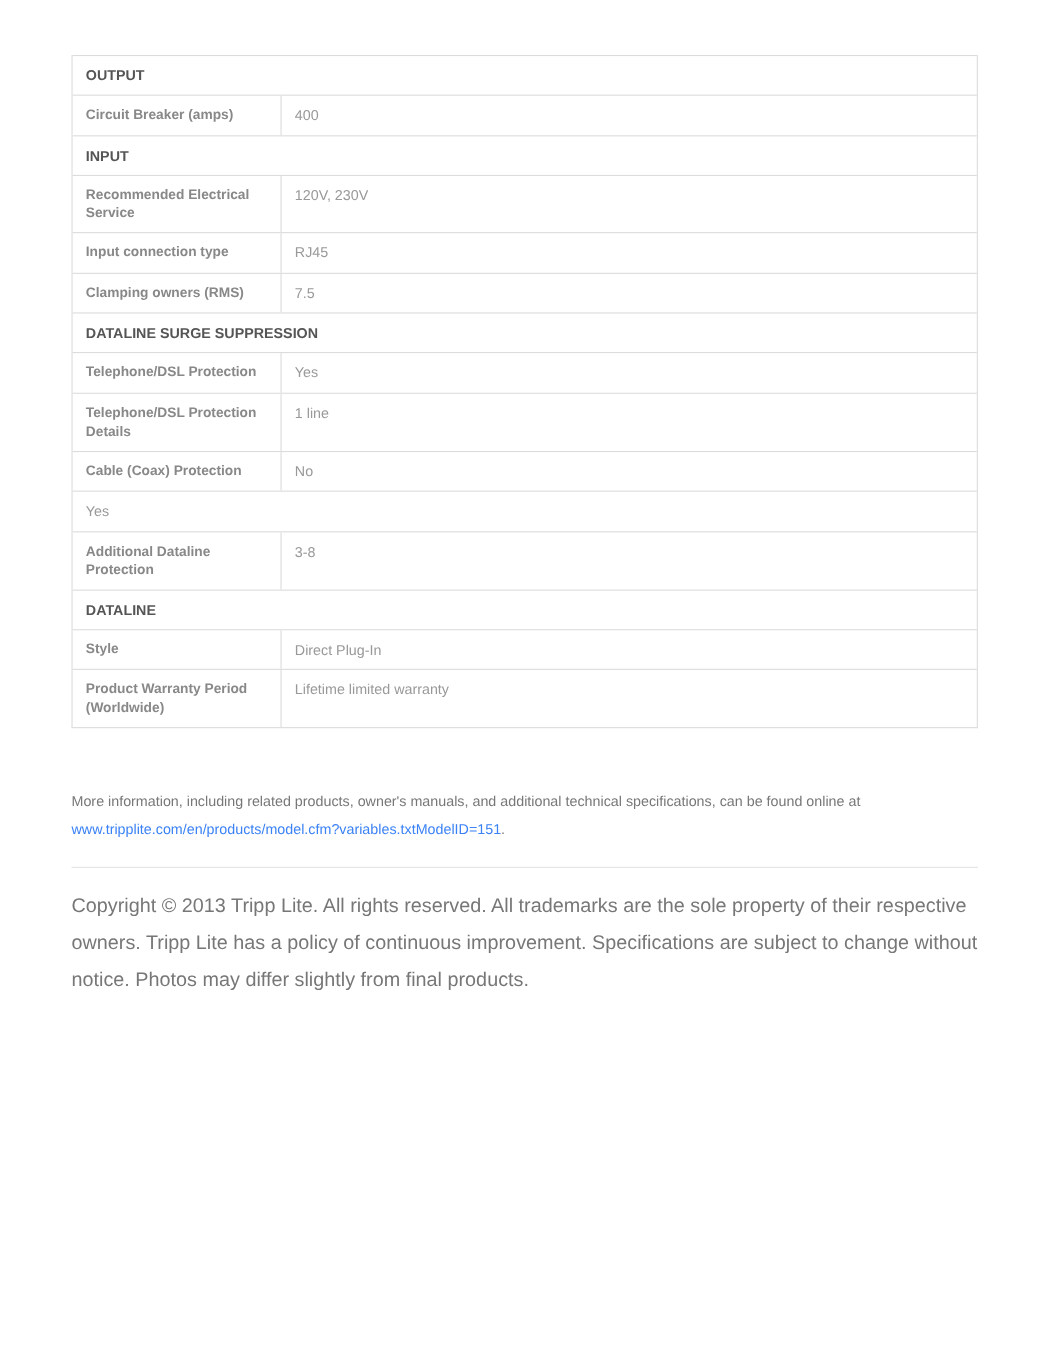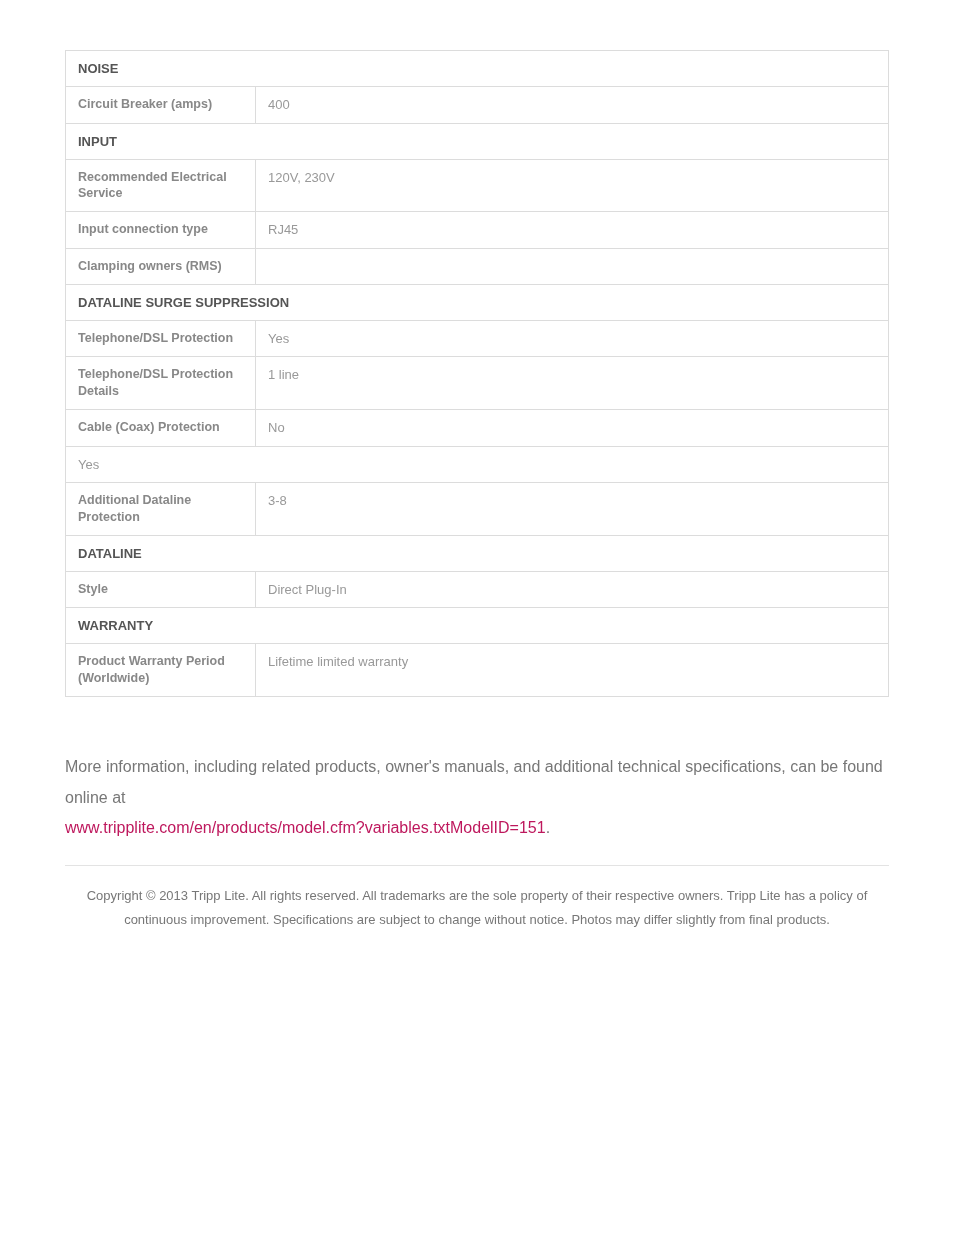--- a/index.html
+++ b/index.html
@@ -43,65 +43,65 @@
   }
   .spec-value {
     flex: 1;
     padding: 9px 12px;
     color: #999999;
     font-size: 13px;
     line-height: 1.35;
   }
   .footer-text {
     margin-top: 55px;
-    font-size: 16px;
+    font-size: 13px;
     color: #777777;
     line-height: 1.9;
   }
   .footer-link {
-    color: #be185d;
+    color: #3b82f6;
     text-decoration: none;
   }
   .divider {
     border: none;
     border-top: 1px solid #e3e3e3;
     margin: 22px 0 18px 0;
   }
   .copyright {
-    font-size: 13px;
+    font-size: 18px;
     color: #777777;
     line-height: 1.85;
-    text-align: center;
   }
 </style>
 </head>
 <body>
 
 <div class="page">
 
   <div class="spec-table">
 
-    <div class="section-header">NOISE</div>
+    <div class="section-header">OUTPUT</div>
     <div class="spec-row">
       <div class="spec-label">Circuit Breaker (amps)</div>
       <div class="spec-value">400</div>
     </div>
 
     <div class="section-header">INPUT</div>
     <div class="spec-row">
       <div class="spec-label">Recommended Electrical Service</div>
       <div class="spec-value">120V, 230V</div>
     </div>
     <div class="spec-row">
       <div class="spec-label">Input connection type</div>
       <div class="spec-value">RJ45</div>
     </div>
 
     <div class="spec-row">
       <div class="spec-label">Clamping owners (RMS)</div>
+      <div class="spec-value">7.5</div>
     </div>
 
     <div class="section-header">DATALINE SURGE SUPPRESSION</div>
     <div class="spec-row">
       <div class="spec-label">Telephone/DSL Protection</div>
       <div class="spec-value">Yes</div>
     </div>
     <div class="spec-row">
       <div class="spec-label">Telephone/DSL Protection Details</div>
       <div class="spec-value">1 line</div>
@@ -117,21 +117,20 @@
       <div class="spec-label">Additional Dataline Protection</div>
       <div class="spec-value">3-8</div>
     </div>
 
     <div class="section-header">DATALINE</div>
     <div class="spec-row">
       <div class="spec-label">Style</div>
       <div class="spec-value">Direct Plug-In</div>
     </div>
 
-    <div class="section-header">WARRANTY</div>
     <div class="spec-row">
       <div class="spec-label">Product Warranty Period (Worldwide)</div>
       <div class="spec-value">Lifetime limited warranty</div>
     </div>
 
   </div>
 
   <div class="footer-text">
     <span>More information, including related products, owner's manuals, and additional technical specifications, can be found online at </span><br>
     <a class="footer-link">www.tripplite.com/en/products/model.cfm?variables.txtModelID=151</a><span>.</span>

